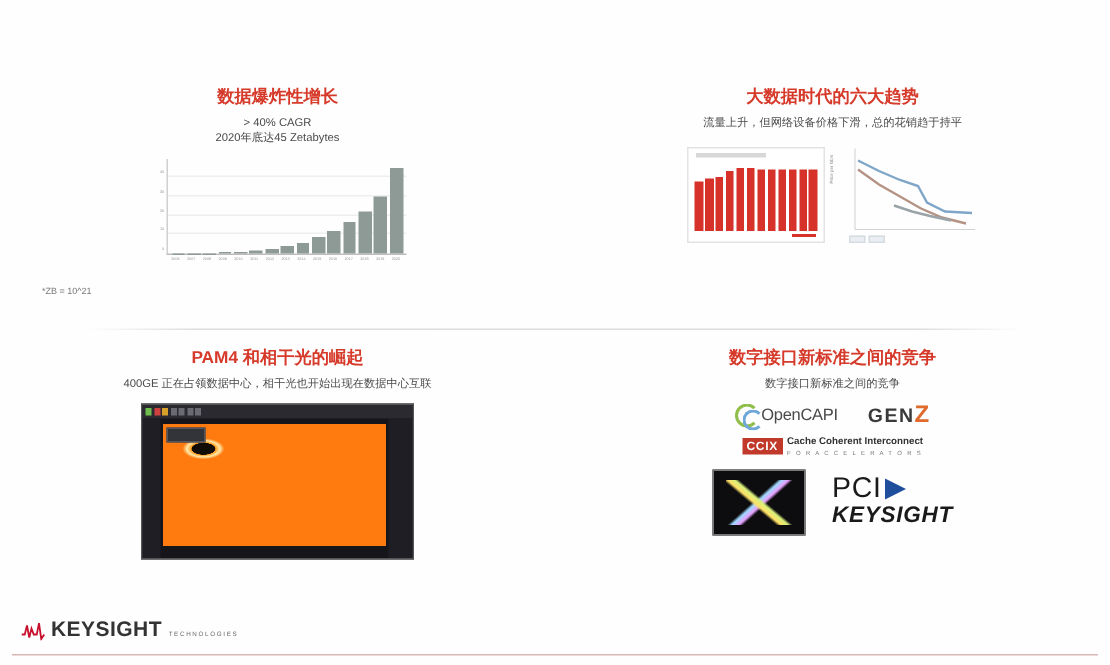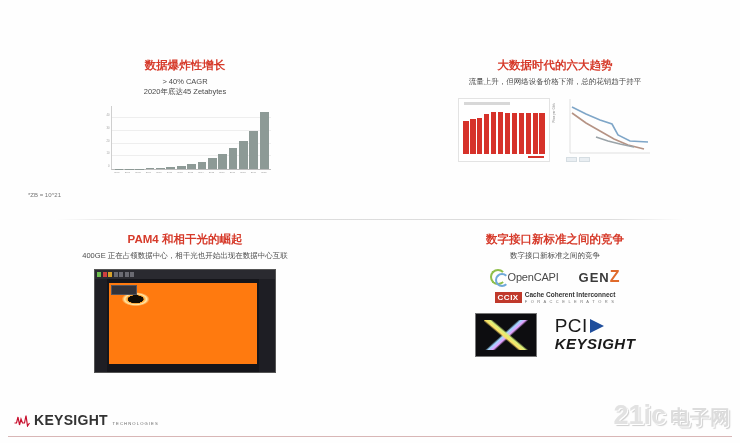--- a/index.html
+++ b/index.html
@@ -454,17 +454,13 @@
   <div class="keysight">
     <svg class="wave" viewBox="0 0 32 26">
       <polyline points="1,18 5,18 8,6 11,22 14,10 17,18 21,18 24,3 27,24 31,18" fill="none" stroke="#c8102e" stroke-width="2.4"></polyline>
     </svg>
     <span>
       <span class="kt1">KEYSIGHT</span>
       <span class="kt2">TECHNOLOGIES</span>
     </span>
   </div>
 
-  <div class="watermark">
-    <span class="wm1">21ic</span>
-    <span class="wm2">电子网</span>
-  </div>
 </div>
 
 </body></html>

